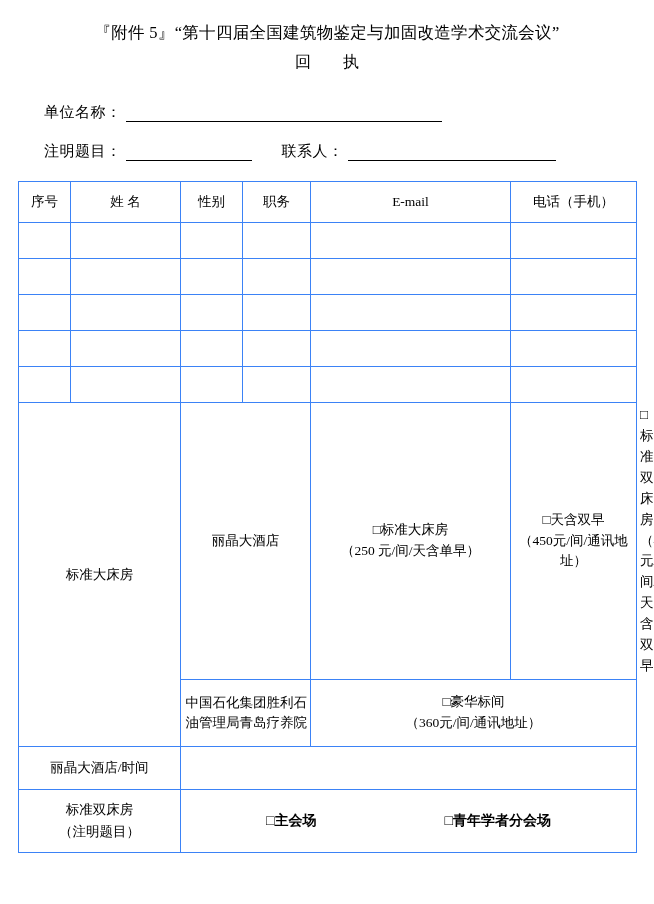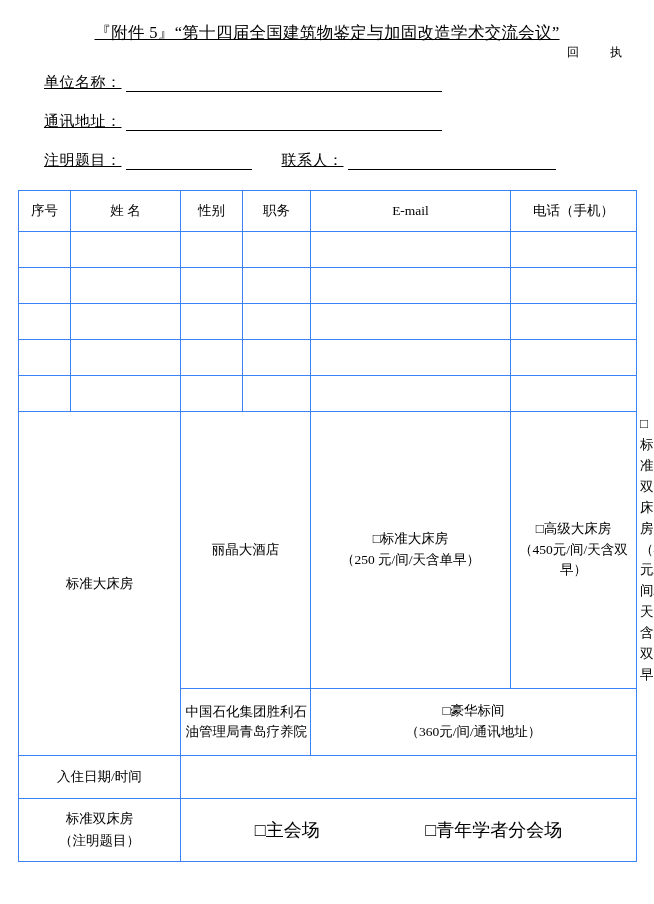--- a/index.html
+++ b/index.html
@@ -22,34 +22,32 @@
     padding: 18px 18px 0 18px;
     position: relative;
   }
   .title-line {
     text-align: center;
     font-size: 16.5px;
     letter-spacing: 0.3px;
     white-space: nowrap;
     margin-top: 4px;
     font-weight: 500;
-    text-decoration: underline;
   }
   .subtitle {
-    text-align: right;
-    font-size: 12px;
-    margin-top: 0;
+    text-align: center;
+    font-size: 16px;
+    margin-top: 8px;
     letter-spacing: 14px;
     padding-left: 14px;
     font-weight: 500;
   }
   .fields {
-    margin-top: 12px;
+    margin-top: 30px;
     padding-left: 26px;
-    text-decoration: underline;
   }
   .field-row {
     display: flex;
     align-items: flex-end;
     font-size: 15px;
     margin-bottom: 20px;
     white-space: nowrap;
   }
   .field-label {
     font-size: 15px;
@@ -87,43 +85,40 @@
     font-size: 12.5px;
     line-height: 1.55;
     padding: 5px 4px;
   }
   .room-opt .opt-title { font-size: 13.5px; }
   .vlabel { font-size: 14.5px; line-height: 1.6; }
   .checks-row {
     display: flex;
     justify-content: space-around;
     align-items: flex-end;
-    font-size: 18px;
+    font-size: 14px;
     padding: 0 18px;
+    font-weight: bold;
   }
 </style>
 </head>
 <body>
 
 <div class="page">
 
   <div class="title-line">『附件 5』“第十四届全国建筑物鉴定与加固改造学术交流会议”</div>
   <div class="subtitle">回  执</div>
 
   <div class="fields">
 
     <div class="field-row">
       <span class="field-label">单位名称：</span>
       <span class="blank b-long"></span>
     </div>
 
-    <div class="field-row">
-      <span class="field-label">通讯地址：</span>
-      <span class="blank b-long"></span>
-    </div>
 
     <div class="field-row">
       <span class="field-label">注明题目：</span>
       <span class="blank b-short"></span>
       <span class="field-label" style="margin-left:26px;">联系人：</span>
       <span class="blank b-mid2"></span>
     </div>
 
 
   </div>
@@ -189,39 +184,39 @@
       </tr>
 
       <tr>
         <td colspan="2" rowspan="2" class="vlabel">标准大床房</td>
         <td colspan="2" class="hotel-cell">丽晶大酒店</td>
         <td class="room-opt">
           <div class="opt-title">□标准大床房</div>
           <div>（250 元/间/天含单早）</div>
         </td>
         <td class="room-opt">
-          <div class="opt-title">□高级大床房</div>
-          <div>（450元/间/天含双早）</div>
+          <div class="opt-title">□天含双早</div>
+          <div>（450元/间/通讯地址）</div>
         </td>
       <td class="room-opt">
             <div class="opt-title">□标准双床房</div>
             <div>（480元/间/天含双早）</div>
           </td>
         </tr>
 
       <tr>
         <td colspan="2" class="hotel-cell" style="height:62px;text-align:right;">中国石化集团胜利石油管理局青岛疗养院</td>
         <td colspan="3" class="room-opt">
           <div class="opt-title">□豪华标间</div>
           <div>（360元/间/通讯地址）</div>
         </td>
       </tr>
 
       <tr>
-        <td colspan="2" class="vlabel" style="height:38px;">入住日期/时间</td>
+        <td colspan="2" class="vlabel" style="height:38px;">丽晶大酒店/时间</td>
         <td colspan="4"></td>
       </tr>
 
       <tr>
         <td colspan="2" class="vlabel" style="height:58px;">
           <div>标准双床房</div>
           <div>（注明题目）</div>
         </td>
         <td colspan="4">
           <div class="checks-row">

